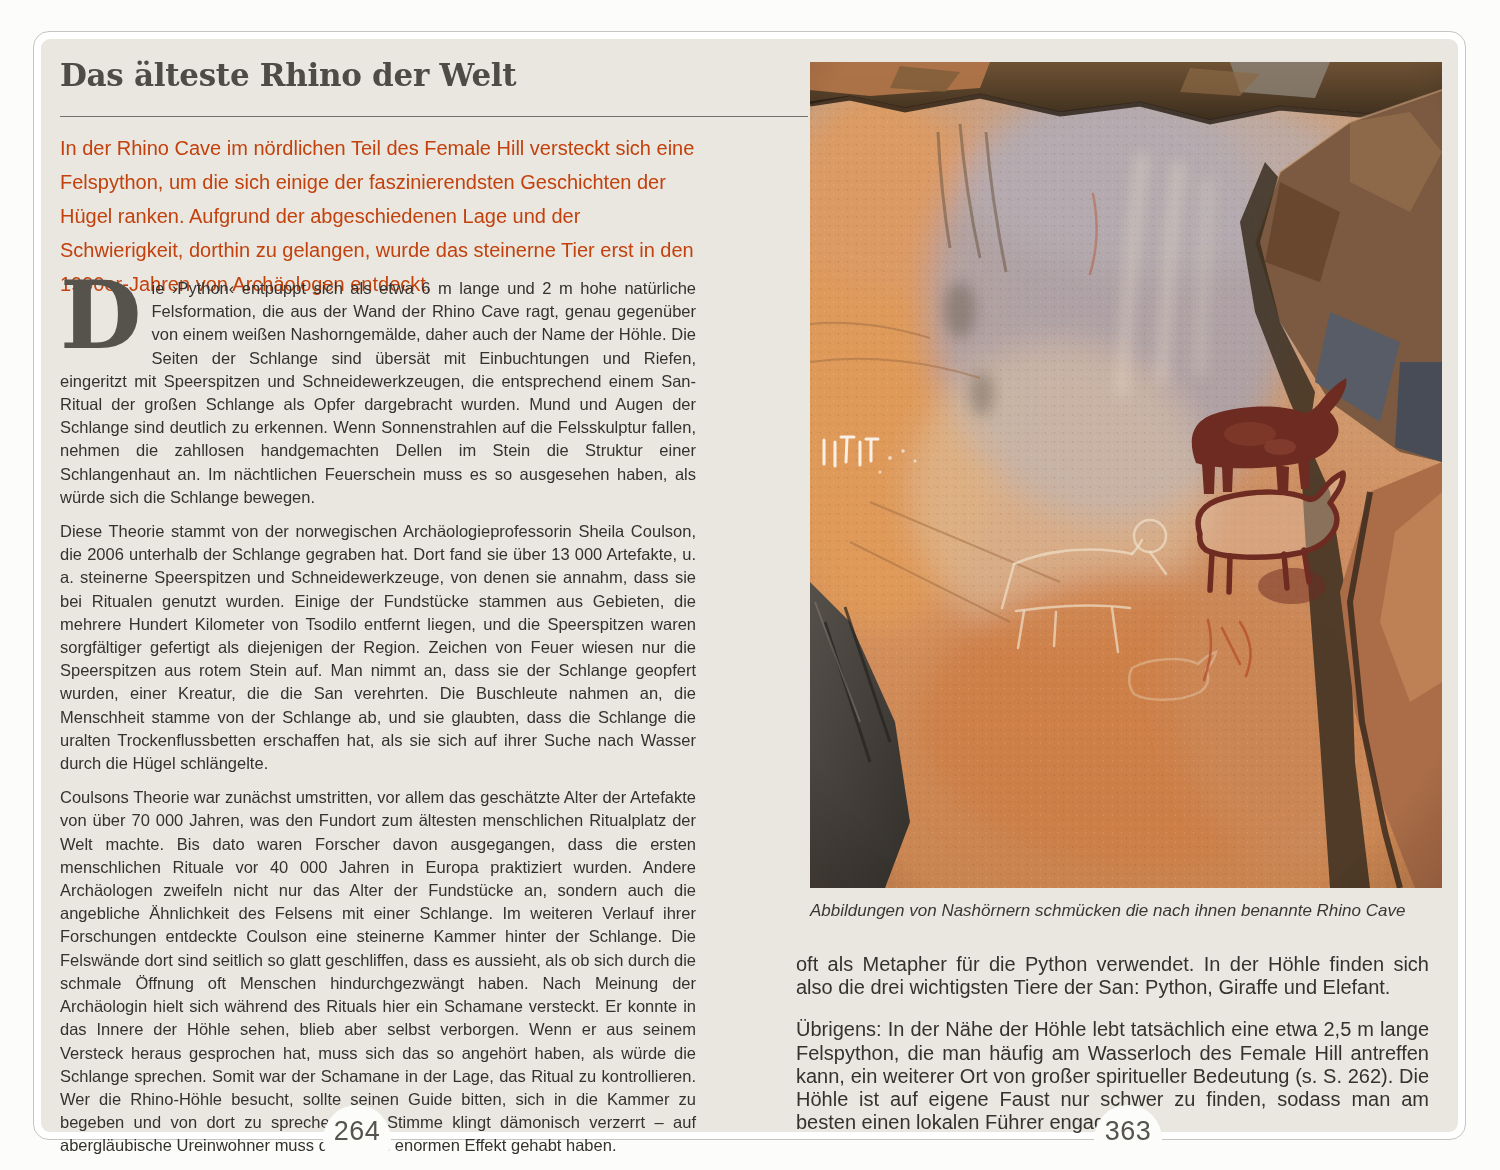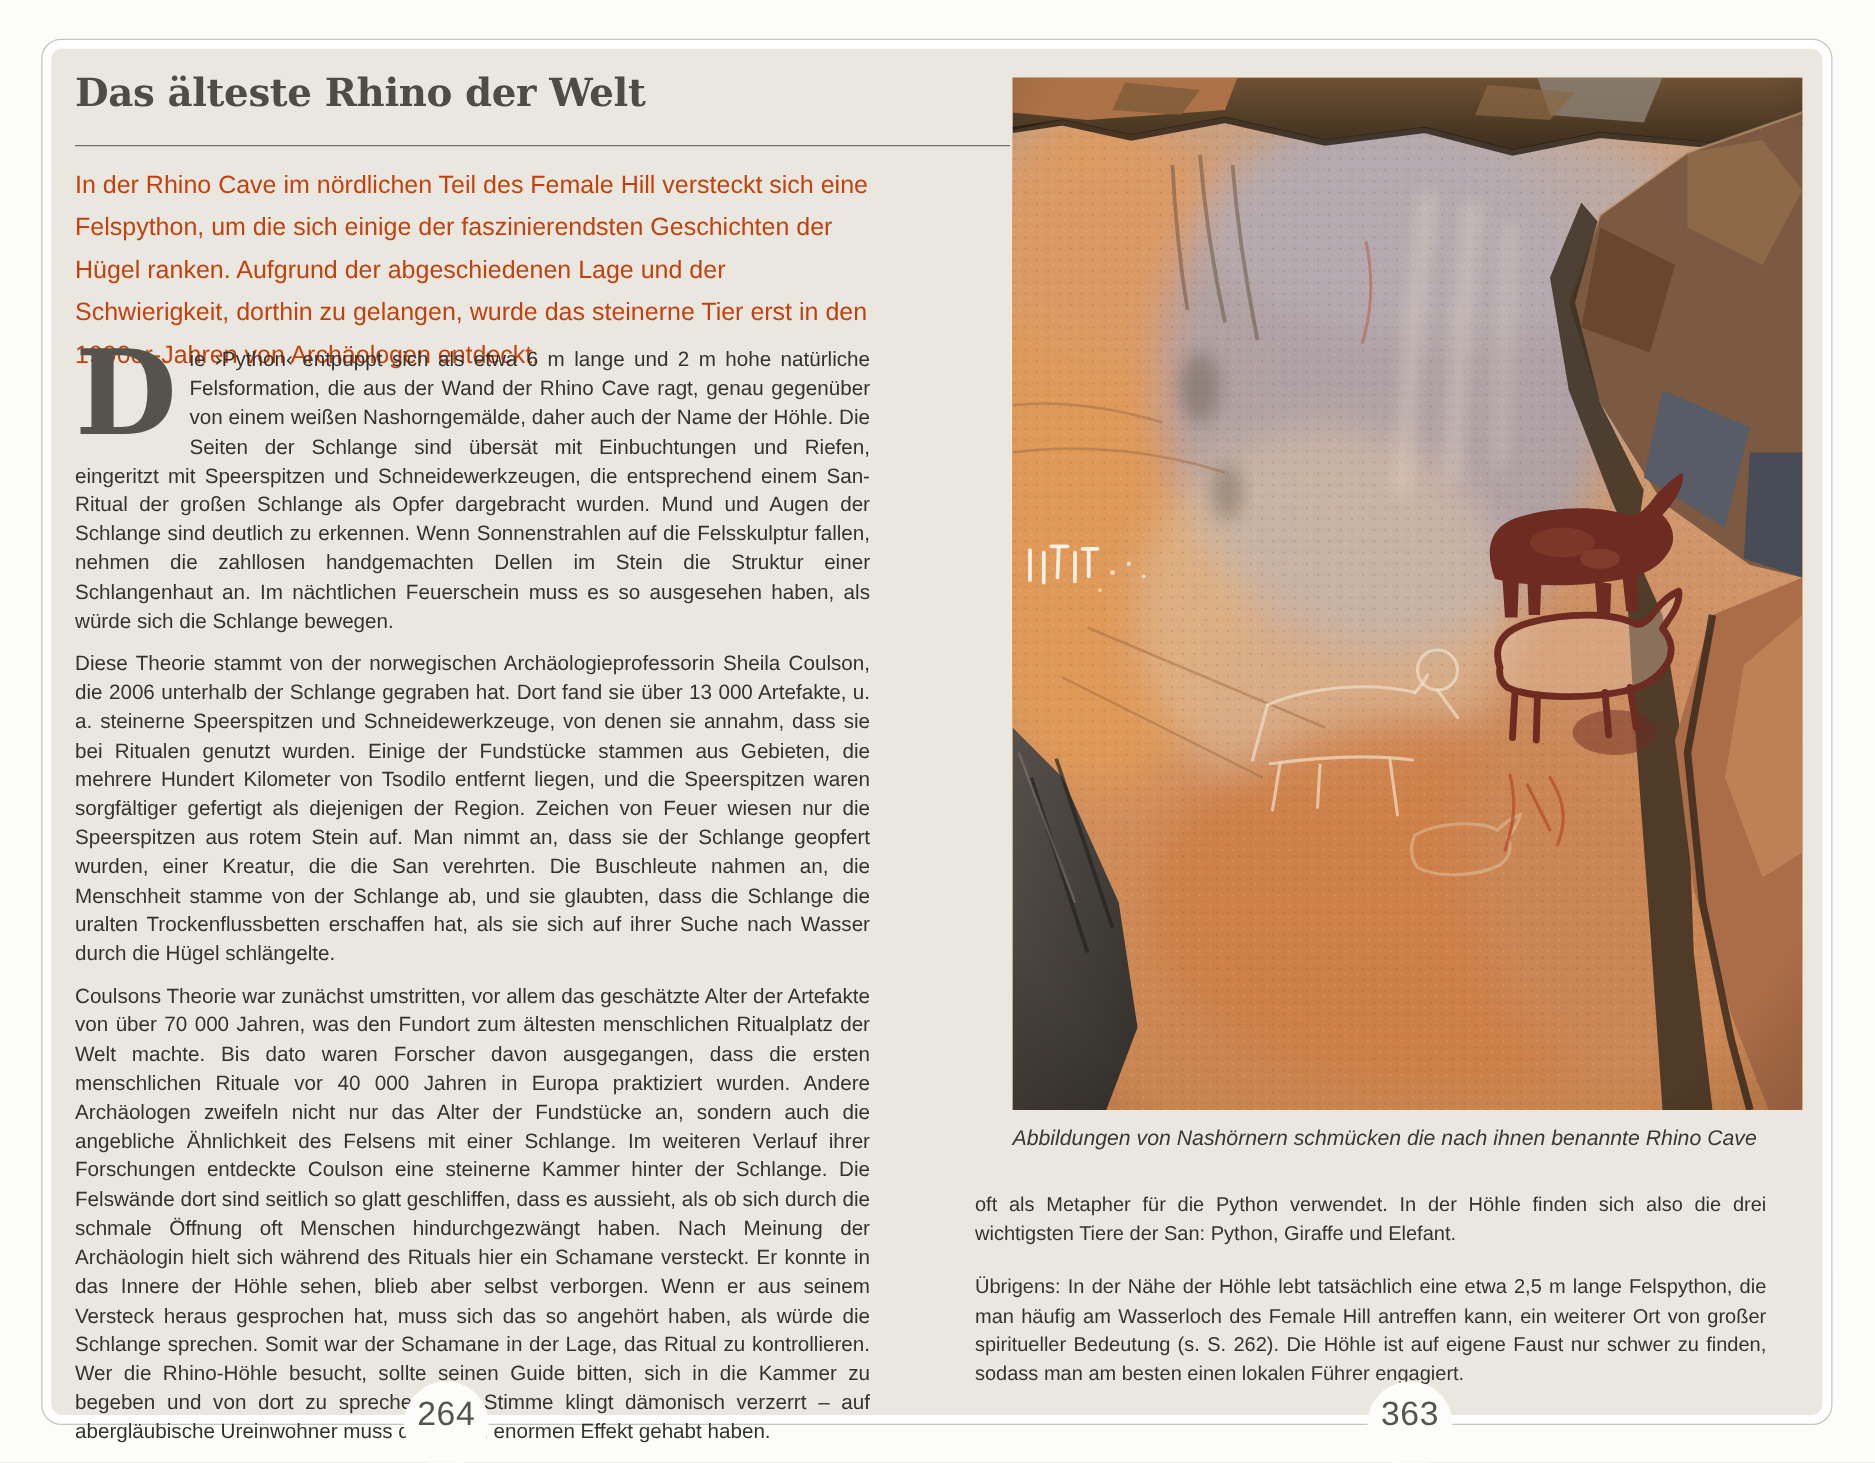--- a/index.html
+++ b/index.html
@@ -44,22 +44,22 @@
   .photo{
     position:absolute;left:810px;top:62px;width:632px;height:826px;
     overflow:hidden;background:#d49364;
   }
   .photo svg{display:block;width:100%;height:100%;}
   .caption{
     position:absolute;left:810px;top:901px;width:632px;margin:0;
     font-style:italic;font-size:17px;color:#383732;text-align:left;
   }
   .right-col{
-    position:absolute;left:780px;top:953px;width:633px;
-    font-size:16px;line-height:23.2px;color:#34322e;text-align:justify;
+    position:absolute;left:796px;top:953px;width:633px;
+    font-size:20px;line-height:23.2px;color:#34322e;text-align:justify;
   }
   .right-col p{margin:0;}
   .right-col p + p{margin-top:19px;}
   .page-badge{
     position:absolute;width:68px;height:68px;border-radius:50%;
     background:#fcfcfa;z-index:5;
     display:flex;align-items:center;justify-content:center;
   }
   .page-badge span{
     font-size:27px;color:#56544e;position:relative;top:-8px;letter-spacing:0.5px;

